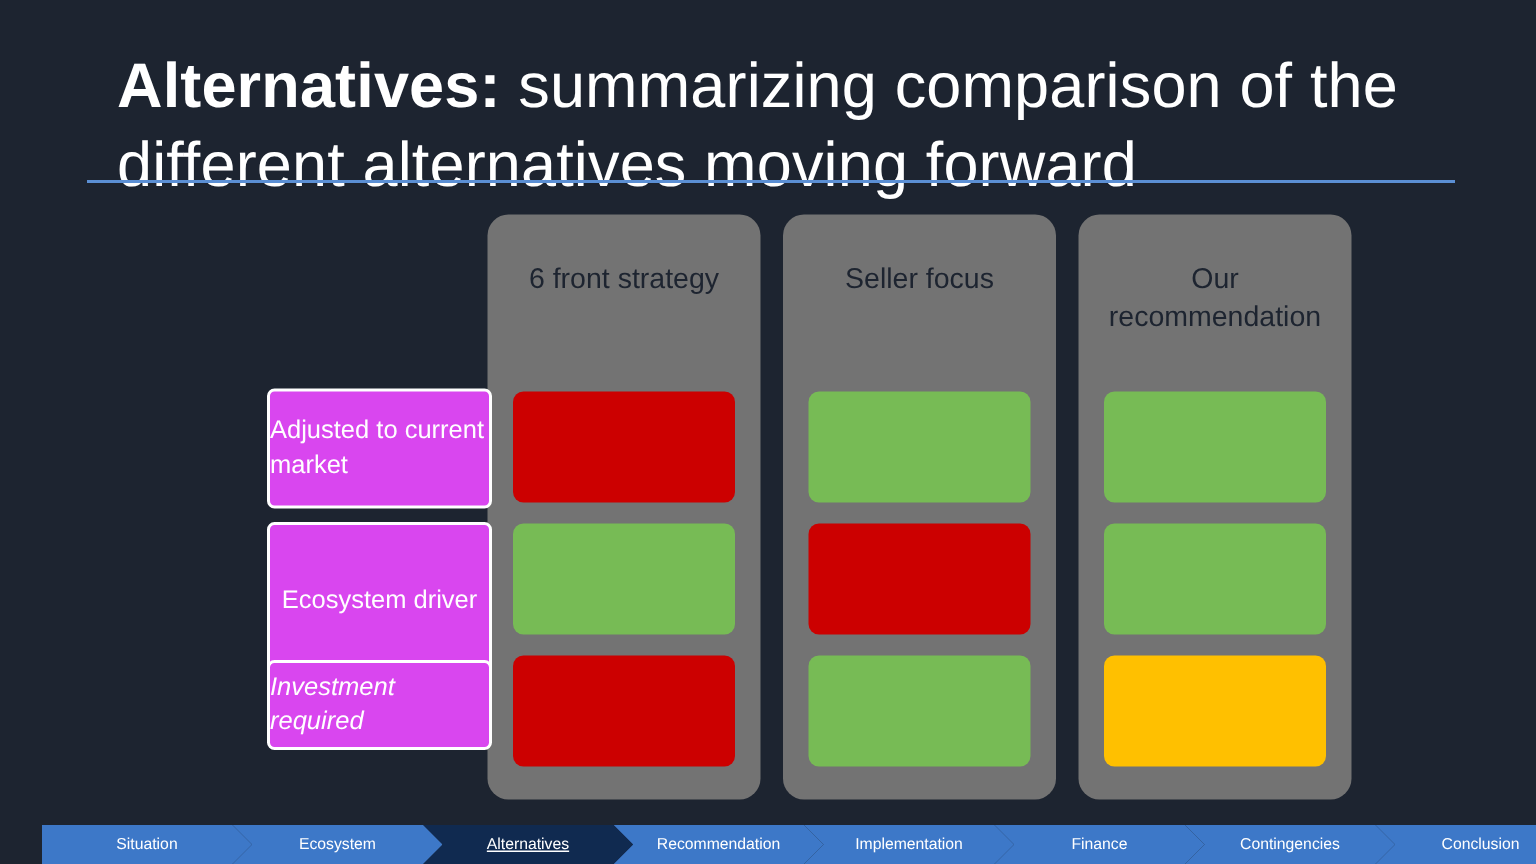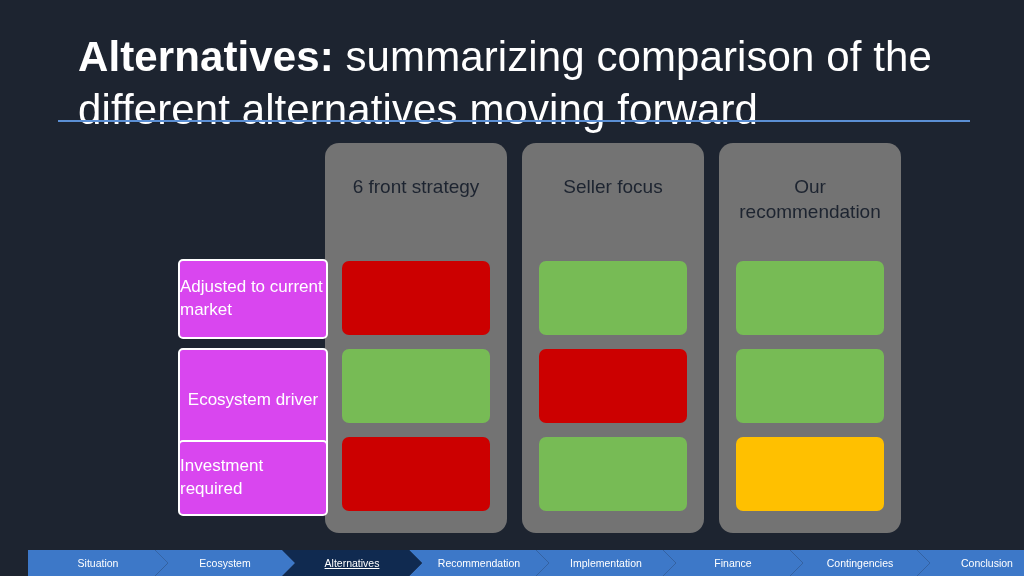--- a/index.html
+++ b/index.html
@@ -76,21 +76,21 @@
     line-height: 1.35;
     text-align: left;
     display: flex;
     align-items: center;
     justify-content: center;
     box-sizing: border-box;
     margin-left: 24px;
   }
   .rowlabel-0 { top: 259px; height: 80px; }
   .rowlabel-1 { top: 348px; height: 104px; }
-  .rowlabel-2 { top: 440px; height: 76px; }
+  .rowlabel-2 { top: 440px; height: 60px; font-style: italic; }
   
   .cell {
     position: absolute;
     width: 148px;
     height: 74px;
     border-radius: 7px;
   }
   .cell-r0 { top: 261px; }
   .cell-r1 { top: 349px; }
   .cell-r2 { top: 437px; }

